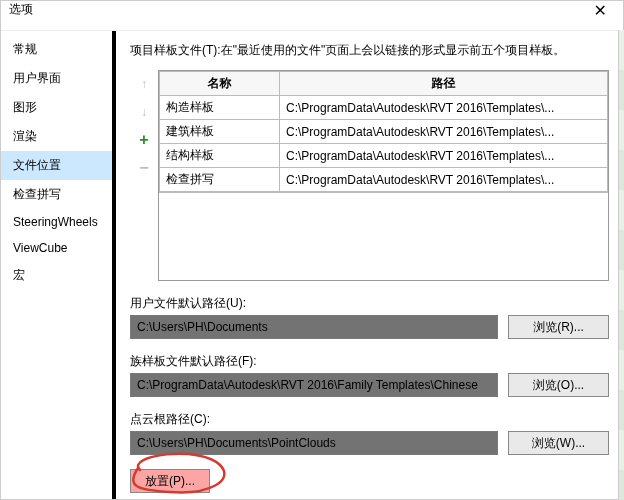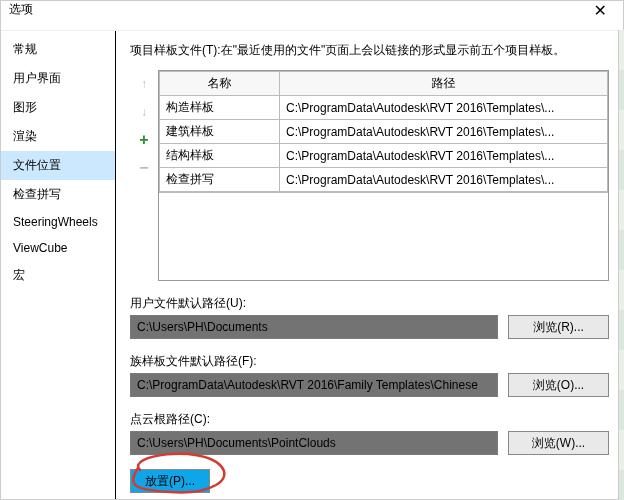--- a/index.html
+++ b/index.html
@@ -2,42 +2,42 @@
 <html><head>
 <meta charset="utf-8">
 <style>
   * { box-sizing: border-box; margin: 0; padding: 0; }
   body { font-family: "Microsoft YaHei", "Segoe UI", sans-serif; font-size: 12px; color: #000; background: #fff; width: 624px; height: 500px; overflow: hidden; position: relative; }
   .window { display: flex; flex-direction: column; height: 100%; border: 1px solid #ccc; }
   .titlebar { display: flex; align-items: flex-start; justify-content: space-between; height: 30px; padding: 0 8px; border-bottom: 1px solid #eee; }
   .titlebar .title { font-size: 12px; }
   .titlebar .close { font-size: 16px; font-weight: 300; padding: 0 8px; cursor: pointer; }
   .body { display: flex; flex: 1; overflow: hidden; }
-  .sidebar { width: 115px; border-right: 1px solid #000000; padding-top: 4px; }
+  .sidebar { width: 115px; border-right: 4px solid #000000; padding-top: 4px; }
   .sidebar-item { padding: 6px 12px; cursor: pointer; font-size: 12px; }
   .sidebar-item.selected { background: #cce8ff; }
   .main { flex: 1; padding: 10px 14px 10px 14px; overflow: auto; }
   .desc { font-size: 12px; margin-bottom: 10px; line-height: 1.6; }
   .table-area { display: flex; }
   .tb-buttons { display: flex; flex-direction: column; width: 28px; align-items: center; padding-top: 4px; gap: 8px; }
   .tb-btn { width: 20px; height: 20px; display: flex; align-items: center; justify-content: center; color: #999; cursor: pointer; }
   .tb-btn.add { color: #2a8f2a; font-weight: bold; font-size: 16px; }
   .tb-btn.remove { color: #bbb; font-weight: bold; font-size: 16px; }
   .grid { flex: 1; border: 1px solid #999; }
   table { width: 100%; border-collapse: collapse; table-layout: fixed; }
   th, td { border: 1px solid #bbb; padding: 3px 6px; font-size: 12px; white-space: nowrap; overflow: hidden; text-overflow: ellipsis; }
-  th { background: #f7f7f7; font-weight: normal; text-align: center; }
+  th { background: #f7f7f7; font-weight: bold; text-align: center; }
   td:first-child, th:first-child { width: 120px; }
   .grid-filler { height: 88px; border-top: 1px solid #bbb; }
   .field-group { margin-top: 14px; }
   .field-label { font-size: 12px; margin-bottom: 3px; }
   .field-row { display: flex; gap: 10px; align-items: center; }
   .field-input { flex: 1; height: 24px; border: 1px solid #7a7a7a; padding: 2px 6px; font-size: 12px; font-family: inherit; background: #737373; }
   .browse-btn { width: 101px; height: 24px; border: 1px solid #888; background: #e9e9e9; font-size: 12px; cursor: pointer; font-family: inherit; }
-  .place-btn { width: 80px; height: 24px; border: 1px solid #888; background: #0ea5e9; font-size: 12px; cursor: pointer; font-family: inherit; margin-top: 14px; }
+  .place-btn { width: 80px; height: 24px; border: 1px solid #888; background: #fca5a5; font-size: 12px; cursor: pointer; font-family: inherit; margin-top: 14px; }
   .annotation { position: absolute; pointer-events: none; z-index: 99; }
   .annotation svg { overflow: visible; }
   .right-strip { position: absolute; right: 0; top: 30px; bottom: 0; width: 6px; background: repeating-linear-gradient(#e8f0e8 0, #e8f0e8 40px, #dce8dc 40px, #dce8dc 80px); border-left: 1px solid #ccc; }
   .up-arrow { font-size: 12px; color: #bbb; }
   .dn-arrow { font-size: 12px; color: #bbb; }
 </style>
 </head>
 <body>
 
 <div class="window">

